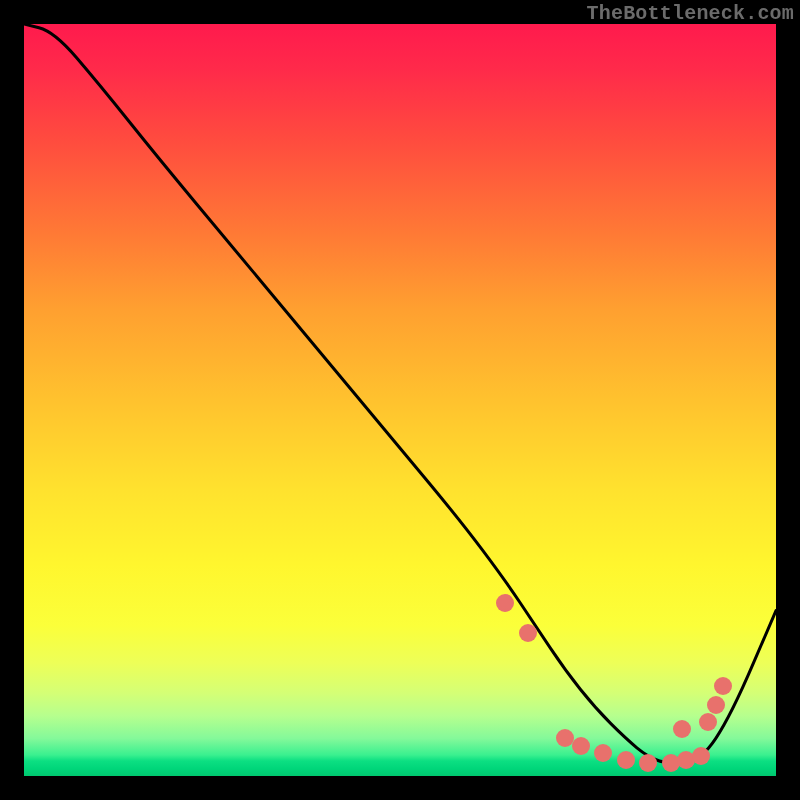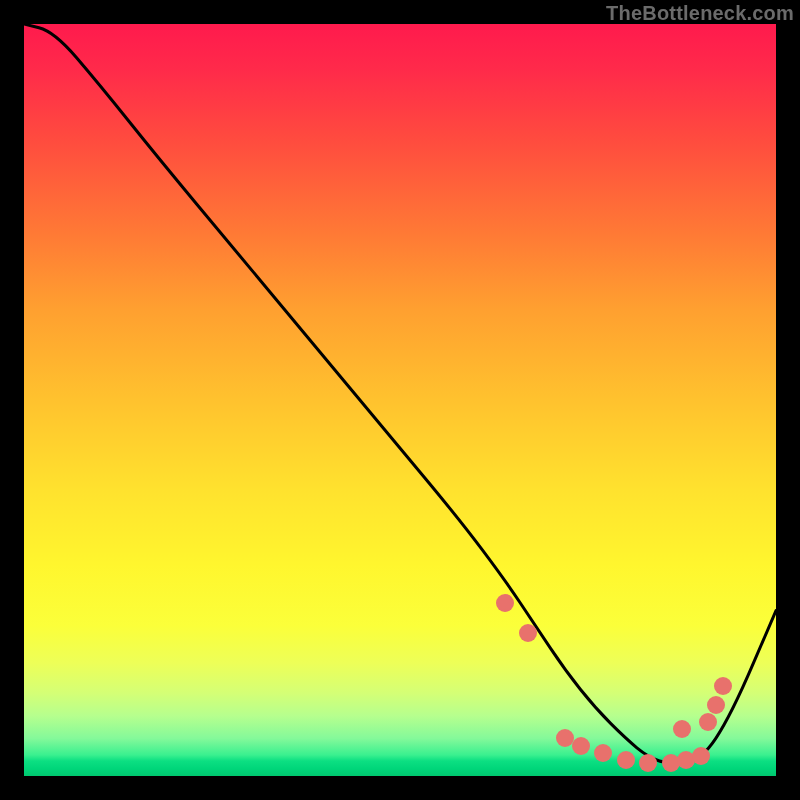--- a/index.html
+++ b/index.html
@@ -9,20 +9,21 @@
     height: 800px;
     background: #000;
     overflow: hidden;
     font-family: Arial, Helvetica, sans-serif;
   }
   .stage {
     position: relative;
     width: 800px;
     height: 800px;
     background: #000;
+    font-family: Liberation Mono, monospace;
   }
   .plot {
     position: absolute;
     left: 24px;
     top: 24px;
     width: 752px;
     height: 752px;
     background: linear-gradient(
       to bottom,
       #ff1a4d 0%,

